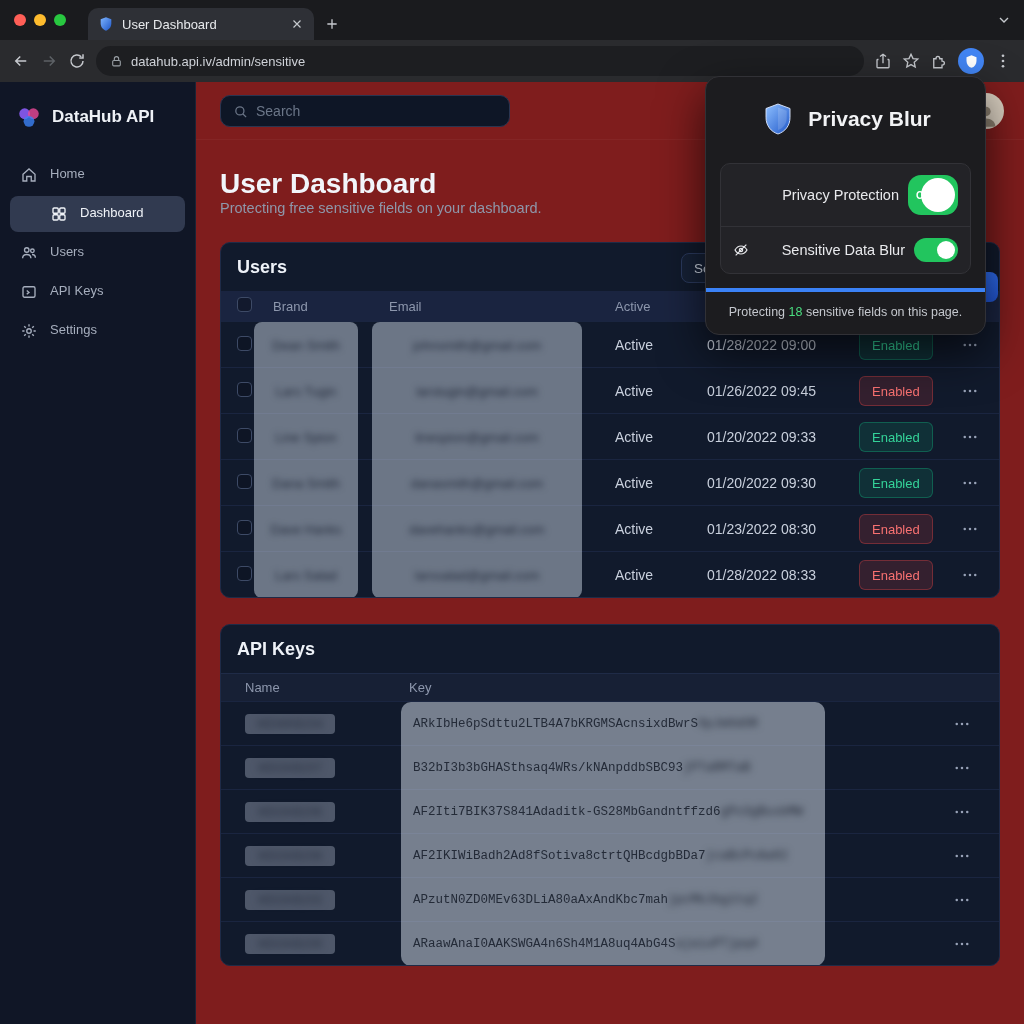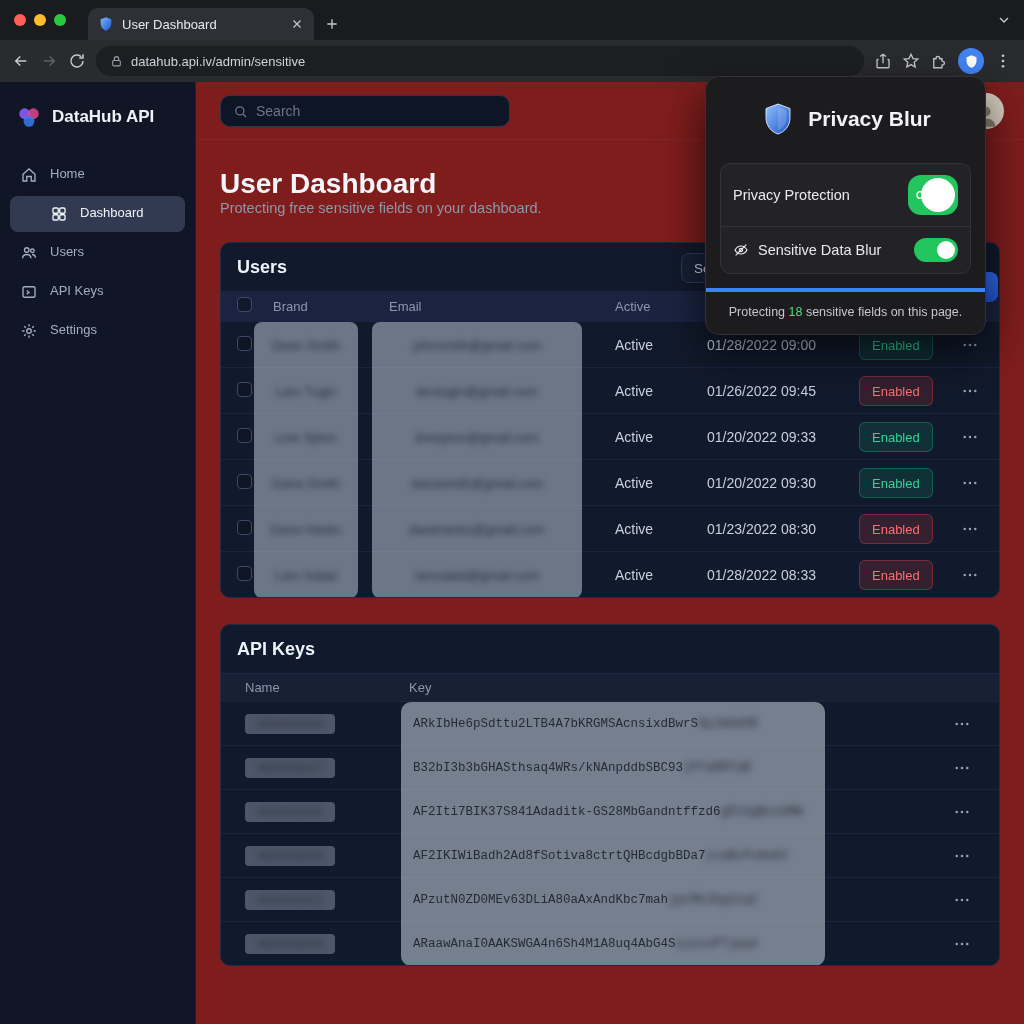--- a/index.html
+++ b/index.html
@@ -122,21 +122,21 @@
 
   
   .popup { position:absolute; left:705px; top:76px; width:281px; z-index:100; background:#1c1c1f;
     border:1px solid #313136; border-radius:14px; padding:20px 14px 0;
     box-shadow:0 18px 46px rgba(0,0,0,0.65); }
   .popup-header { display:flex; align-items:center; justify-content:center; gap:12px;
     padding:4px 0 26px; }
   .popup-header svg { width:36px; height:36px; }
   .popup-title { color:#f2f3f5; font-size:21px; font-weight:700; }
   .popup-panel { background:#232327; border:1px solid #323237; border-radius:10px; }
-  .popup-row { display:flex; align-items:center; gap:9px; padding:11px 12px; }
+  .popup-row { display:flex; align-items:center; gap:9px; padding:11px 12px;text-align:right; }
   .popup-row + .popup-row { border-top:1px solid #323237; }
   .popup-row svg { width:16px; height:16px; color:#e8e9ec; }
   .popup-row-label { color:#e8e9ec; font-size:14.5px; flex:1; }
   .toggle { position:relative; border-radius:13px; background:#22c55e; display:flex;
     align-items:center; cursor:pointer; }
   .toggle.t1 { width:50px; height:40px; }
   .toggle.t2 { width:44px; height:24px; }
   .toggle .txt { color:#fff; font-size:10px; font-weight:700; margin-left:8px; }
   .toggle .knob { position:absolute; right:3px; top:3px; bottom:3px; aspect-ratio:1/1;
     border-radius:50%; background:#fff; }

